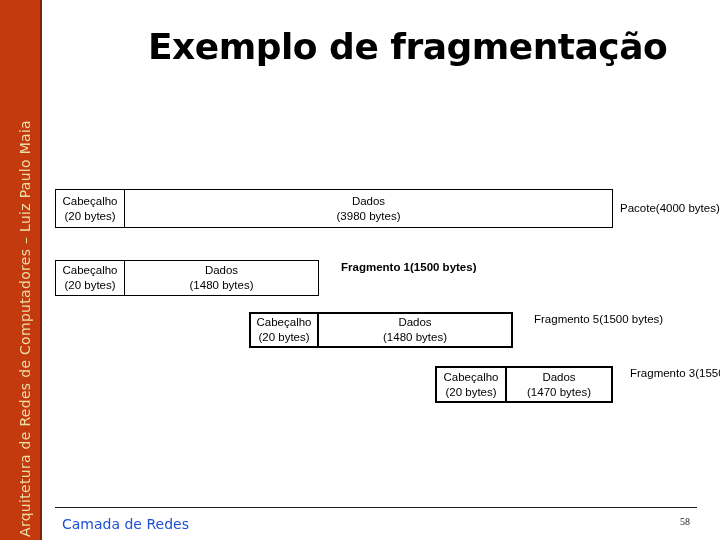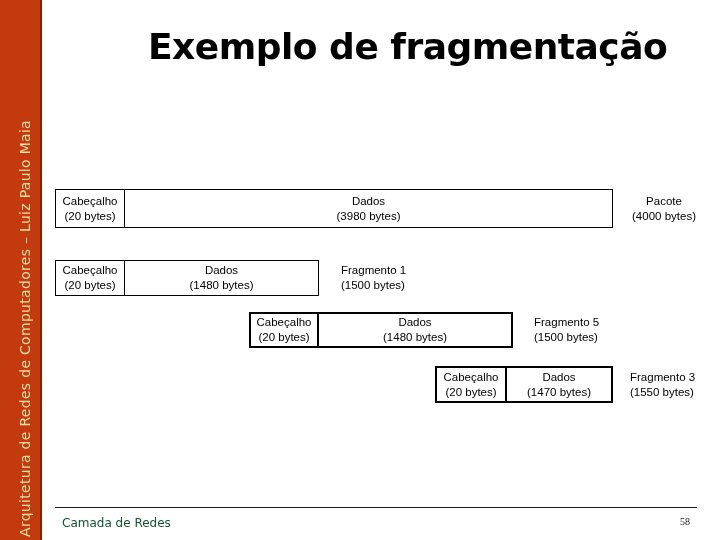--- a/index.html
+++ b/index.html
@@ -54,38 +54,37 @@
     display: flex; flex-direction: column;
     align-items: center; justify-content: center;
     text-align: center;
     font-size: 11.5px; line-height: 15px;
     color: #000000;
     white-space: nowrap;
   }
   .box.thick { border-width: 2px; }
   .side-label {
     position: absolute;
-    display: flex; flex-direction: column;
-    justify-content: center;
+    display: flex; flex-direction: row;
     font-size: 11.5px; line-height: 15px;
     color: #000000;
     white-space: nowrap;
   }
   .side-label.center { align-items: center; text-align: center; }
 
   
   .r1 { top: 189px; height: 39px; }
   .r1-cab   { left: 55px;  width: 70px;  }
   .r1-dados { left: 124px; width: 489px; }
   .r1-label { left: 620px; width: 88px;  }
   
   .r2 { top: 260px; height: 36px; }
   .r2-cab   { left: 55px;  width: 70px;  }
   .r2-dados { left: 124px; width: 195px; }
-  .r2-label { left: 341px; }
+  .r2-label { left: 341px; font-weight: bold; }
   
   .r3 { top: 312px; height: 36px; }
   .r3-cab   { left: 249px; width: 70px;  }
   .r3-dados { left: 317px; width: 196px; }
   .r3-label { left: 534px; }
   
   .r4 { top: 366px; height: 37px; }
   .r4-cab   { left: 435px; width: 72px;  }
   .r4-dados { left: 505px; width: 108px; }
   .r4-label { left: 630px; }
@@ -93,21 +92,21 @@
   
   .footer-rule {
     position: absolute;
     left: 55px; top: 507px; width: 642px; height: 0;
     border-top: 1px solid #1a1a1a;
   }
   .footer-section {
     position: absolute;
     left: 62px; top: 516px;
     font-family: "DejaVu Sans", sans-serif;
-    font-size: 12px; color: #14532d;
+    font-size: 14px; color: #1d4ed8;
   }
   .footer-page {
     position: absolute;
     right: 30px; top: 516px;
     font-family: Liberation Serif, serif;
     font-size: 10px; color: #1a1a1a;
   }
 </style>
 </head>
 <body>

